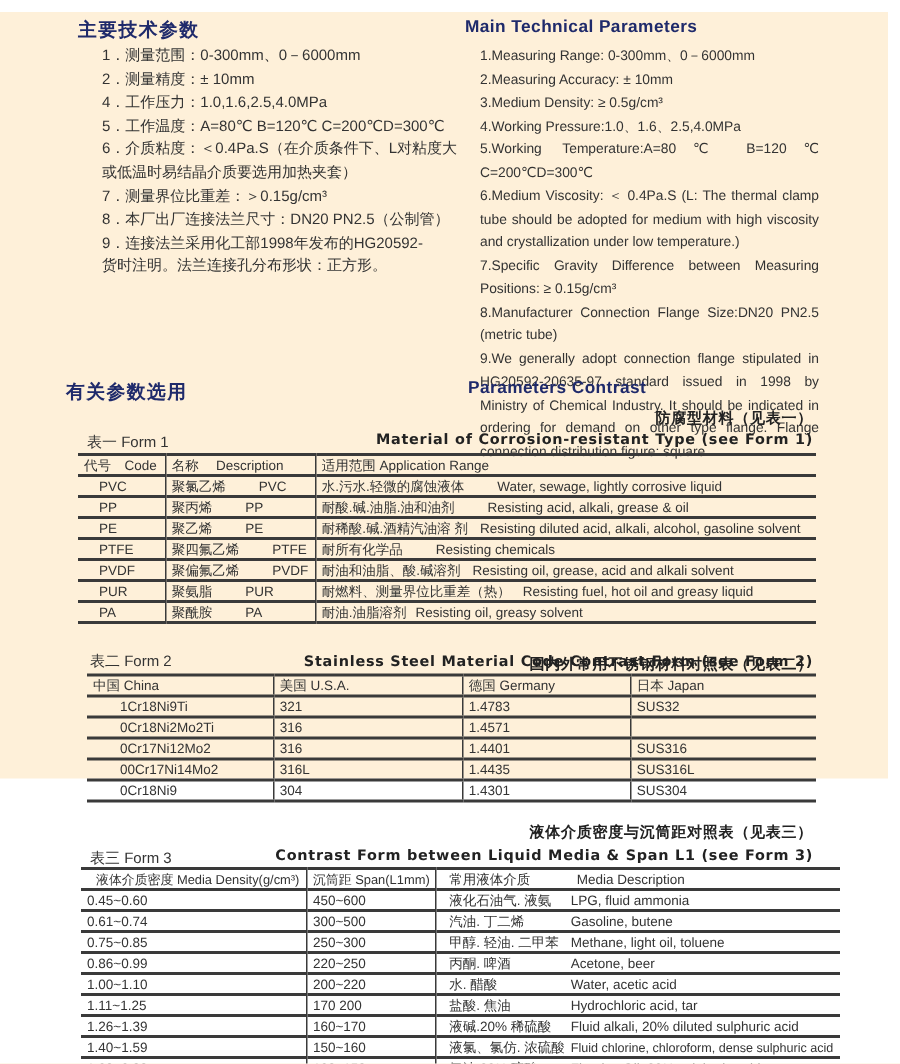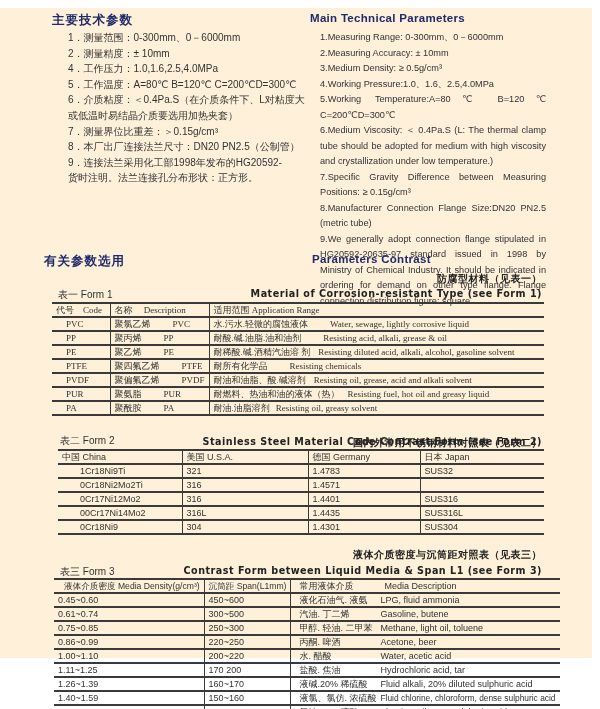--- a/index.html
+++ b/index.html
@@ -4,21 +4,21 @@
   <style>
     html, body { margin: 0; padding: 0; }
     body {
       width: 600px; height: 709px; overflow: hidden;
       background: #ffffff;
       font-family: "Liberation Sans", "DejaVu Sans", sans-serif;
       color: #2a2a2a;
       position: relative;
     }
     .page {
-      position: absolute; left: 0; top: 8px; width: 592px; height: 650px;
+      position: absolute; left: 0; top: 8px; width: 592px; height: 511px;
       background: #fef0d9;
     }
     .abs { position: absolute; }
     .h-cn { color: #1f2a6b; font-weight: bold; font-size: 12.5px; letter-spacing: 1px; }
     .h-en { color: #1f2a6b; font-weight: bold; font-size: 11.5px; letter-spacing: 0.3px; }
     .spec-cn { font-size: 10px; line-height: 15.6px; color: #333; }
     .spec-cn div { white-space: nowrap; }
     .spec-en { font-size: 9.2px; line-height: 15.5px; color: #333; text-align: justify; }
     .spec-en div { }
     .form-label { font-size: 10px; color: #333; }
@@ -63,21 +63,21 @@
     <div>9.We generally adopt connection flange stipulated in HG20592-20635-97 standard issued in 1998 by Ministry of Chemical Industry. It should be indicated in ordering for demand on other type flange. Flange connection distribution figure: square</div>
   </div>
 
   <div class="abs h-cn" style="left:44px; top:245px;">有关参数选用</div>
   <div class="abs h-en" style="left:312px; top:245px;">Parameters Contrast</div>
 
   <div class="abs sub-cn" style="right:50px; top:264px;">防腐型材料（见表一）</div>
   <div class="abs form-label" style="left:58px; top:280px;text-align:center;">表一 Form 1</div>
   <div class="abs sub-en" style="right:50px; top:280px;">Material of Corrosion-resistant Type (see Form 1)</div>
 
-  <table style="left:52px; top:294px; width:492px;font-family:Liberation Serif, serif;">
+  <table style="left:52px; top:294px; width:492px;">
     <colgroup>
         <col style="width:58px">
         <col style="width:93px">
         <col>
       </colgroup>
     <tbody>
         <tr class="head">
       <td class="vsep">代号　Code</td>
       <td class="vsep">名称　 Description</td>
       <td class="c">适用范围 Application Range</td>
@@ -103,21 +103,21 @@
       <td><span>耐所有化学品</span><span class="gap"></span><span>Resisting chemicals</span></td>
     </tr>
     <tr>
       <td class="vsep" style="padding-left:14px">PVDF</td>
       <td class="vsep"><span>聚偏氟乙烯</span><span class="gap"></span><span>PVDF</span></td>
       <td><span>耐油和油脂、酸.碱溶剂</span><span style="display:inline-block;width:8px"></span><span>Resisting oil, grease, acid and alkali solvent</span></td>
     </tr>
     <tr>
       <td class="vsep" style="padding-left:14px">PUR</td>
       <td class="vsep"><span>聚氨脂</span><span class="gap"></span><span>PUR</span></td>
-      <td><span>耐燃料、热油和油的液体（热）</span><span style="display:inline-block;width:8px"></span><span>Resisting fuel, hot oil and greasy liquid</span></td>
+      <td><span>耐燃料、测量界位比重差（热）</span><span style="display:inline-block;width:8px"></span><span>Resisting fuel, hot oil and greasy liquid</span></td>
     </tr>
     <tr>
       <td class="vsep" style="padding-left:14px">PA</td>
       <td class="vsep"><span>聚酰胺</span><span class="gap"></span><span>PA</span></td>
       <td><span>耐油.油脂溶剂</span><span style="display:inline-block;width:6px"></span><span>Resisting oil, greasy solvent</span></td>
     </tr>
   </tbody>
     </table>
 
   <div class="abs sub-cn" style="right:50px; top:428px;">国内外常用不锈钢材料对照表（见表二）</div>

